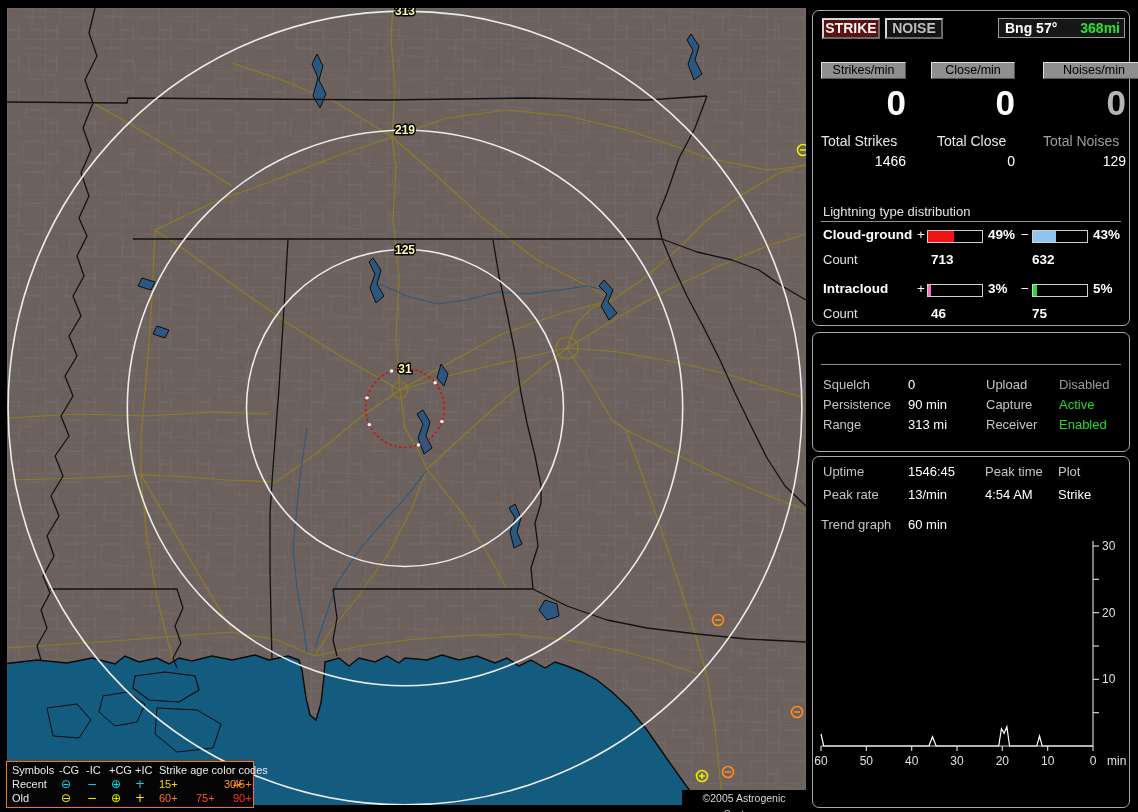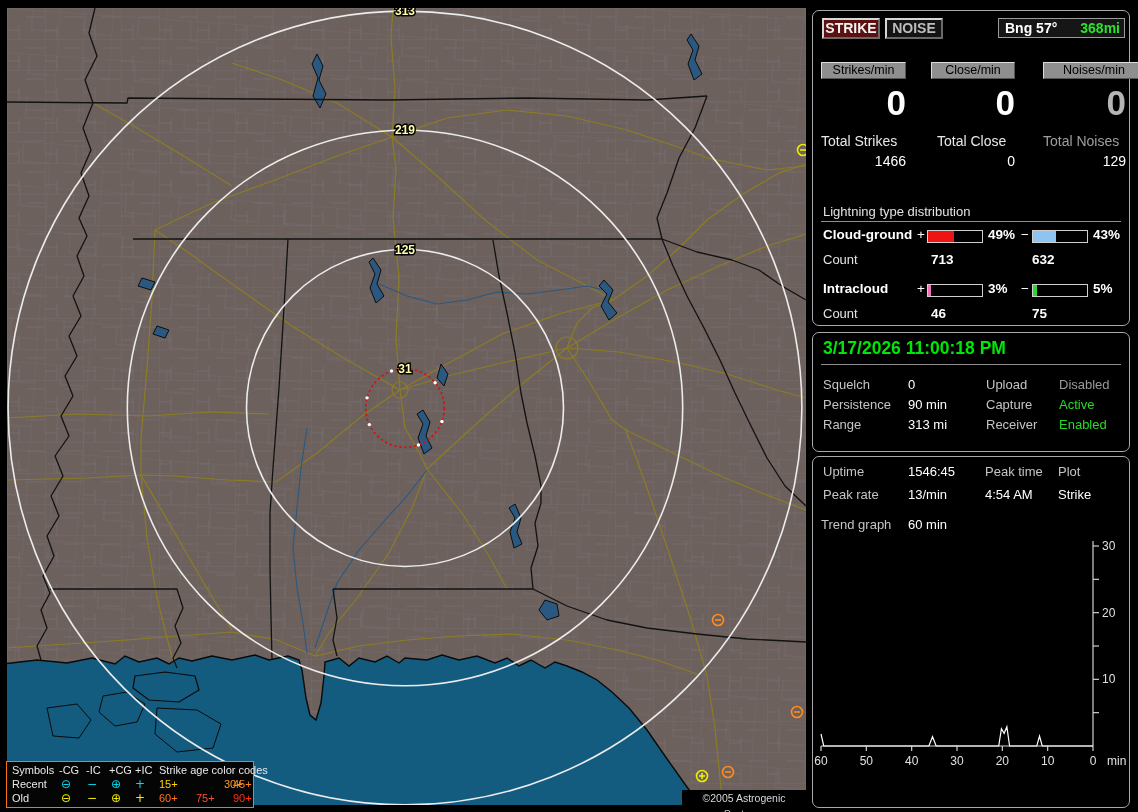--- a/index.html
+++ b/index.html
@@ -265,21 +265,20 @@
       <i id="bar11" style="width: 7%; background: rgb(47, 212, 47);"></i>
     </div>
   <div class="abs distrow" style="left:280px;top:270px;font-weight:bold;">5%</div>
 
   <div class="abs cnt" style="left:10px;top:295px;">Count</div>
   <div class="abs cntv" style="left:118px;top:295px;">46</div>
   <div class="abs cntv" style="left:219px;top:295px;">75</div>
 </div>
 
 <div id="p2" class="panel abs">
-  <div id="dt" class="abs">3/17/2026 11:00:18 PM</div>
   <div class="abs underline" style="top:31px;"></div>
   <div id="statusRows">
       <div class="abs plabel" style="left: 10px; top: 44px;">Squelch</div>
       <div class="abs pvalue" style="left: 95px; top: 44px;">0</div>
       <div class="abs plabel" style="left: 173px; top: 44px;">Upload</div>
       <div class="abs pvalue gray" style="left: 246px; top: 44px;">Disabled</div>
       <div class="abs plabel" style="left: 10px; top: 64px;">Persistence</div>
       <div class="abs pvalue" style="left: 95px; top: 64px;">90 min</div>
       <div class="abs plabel" style="left: 173px; top: 64px;">Capture</div>
       <div class="abs pvalue green" style="left: 246px; top: 64px;">Active</div>

